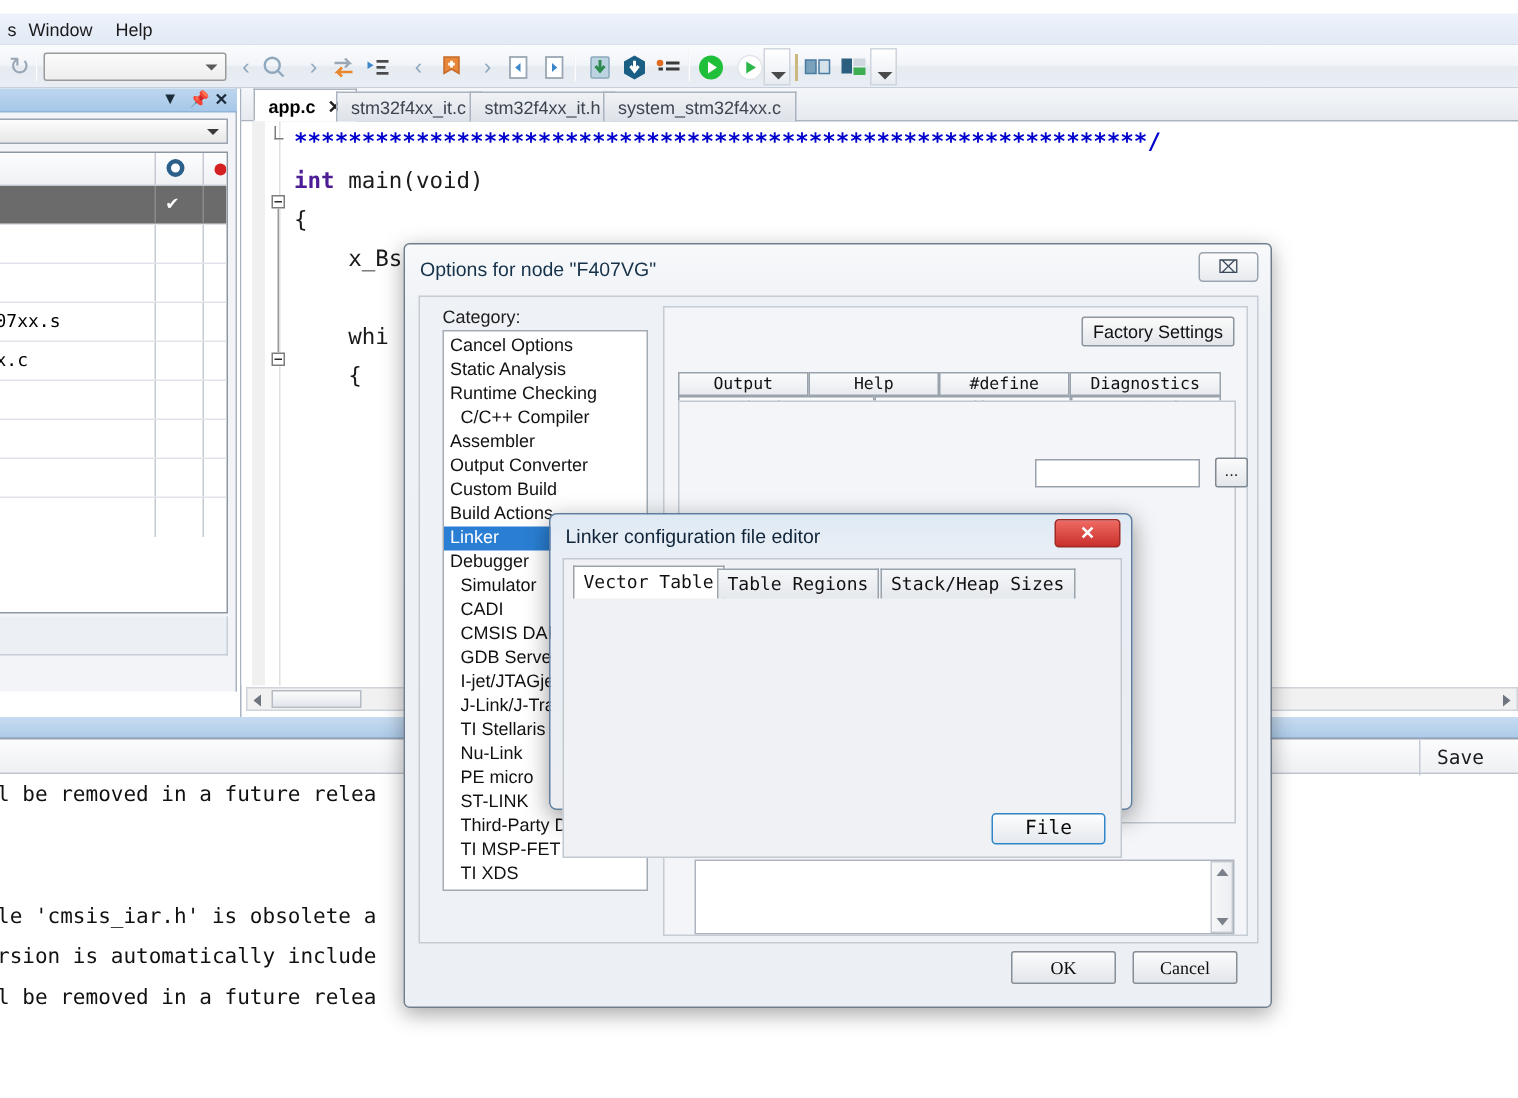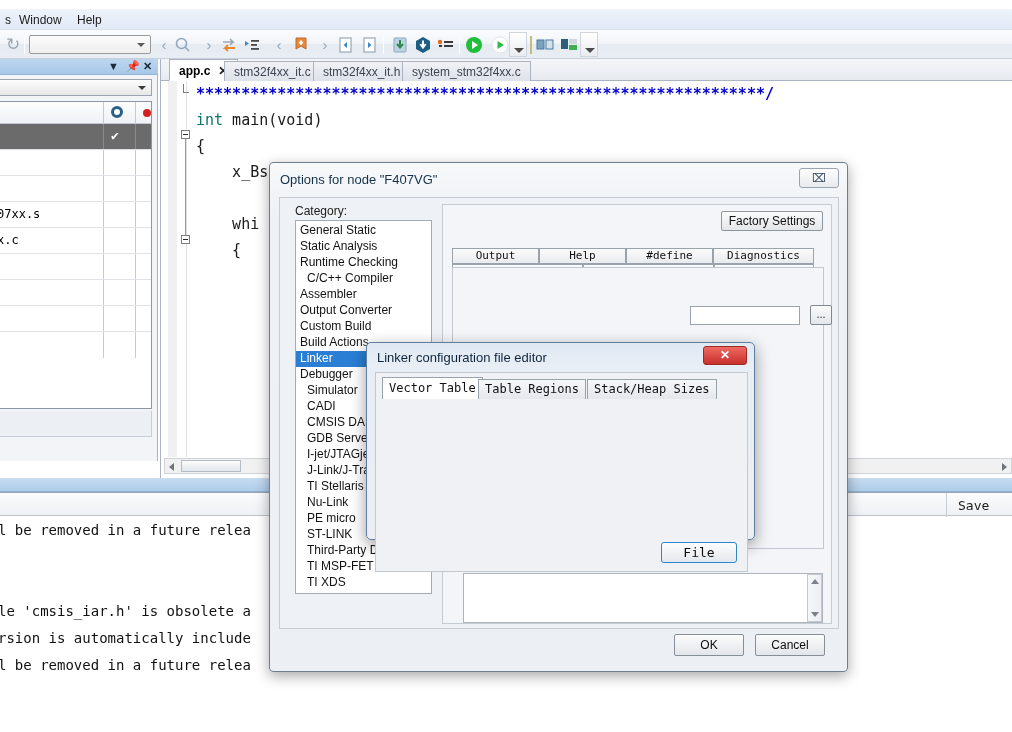--- a/index.html
+++ b/index.html
@@ -148,21 +148,21 @@
     content: ""; position: absolute; left: 1px; top: 3px;
     width: 5px; height: 1px; background: #2a2a2a;
   }
   .codearea {
     position: absolute; left: 27px; top: 22px; right: 0; height: 376px;
     overflow: hidden; font-family: "DejaVu Sans Mono", monospace;
     font-size: 15px; line-height: 26px; white-space: pre;
   }
   .cl { position: absolute; left: 8px; white-space: pre; }
   .cmt { color: #0000cd; font-weight: bold; }
-  .kw  { color: #0f766e; font-weight: normal; }
+  .kw  { color: #4c1d95; font-weight: bold; }
   .pln { color: #1a1a1a; }
   .hscroll {
     position: absolute; left: 164px; top: 458px; width: 848px; height: 16px;
     background: #f1f1f1; border: 1px solid #cfd4db;
   }
   .hs-thumb {
     position: absolute; left: 16px; top: 1px; width: 60px; height: 12px;
     background: linear-gradient(to bottom,#fbfbfb,#e2e6eb); border: 1px solid #b6bcc5;
   }
 
@@ -276,21 +276,21 @@
   .vsb .up, .vsb .dn {
     position: absolute; left: 3px; width: 0; height: 0;
     border-left: 4px solid transparent; border-right: 4px solid transparent;
   }
   .vsb .up { top: 4px; border-bottom: 5px solid #7b818a; }
   .vsb .dn { bottom: 4px; border-top: 5px solid #7b818a; }
   .dlgbtn {
     position: absolute; width: 70px; height: 22px;
     background: linear-gradient(to bottom,#fcfcfc,#e2e5ea);
     border: 1px solid #868e98; border-radius: 2px;
-    font-size: 12px; text-align: center; line-height: 20px; color: #0d0d0d;
+    font-size: 12px; text-align: center; line-height: 20px; color: #0d0d0d; font-family: Liberation Serif, serif;
   }
 
   
   .dlg-linker {
     position: absolute; left: 366px; top: 342px; width: 389px; height: 198px;
     background: linear-gradient(to bottom,#dfe9f4 0%,#e8eef5 24px,#eceef2 100%);
     border: 1px solid #5f7siz; border: 1px solid #5f7d9e; border-radius: 5px;
     box-shadow: 0 5px 16px rgba(0,0,0,.4);
   }
   .dlg-linker .ltitle {
@@ -580,21 +580,21 @@
   <div class="msg-vscroll"></div>
 
   <div class="dlg-options">
     <span class="dtitle">Options for node "F407VG"</span>
     <div class="dlg-close">⌧</div>
 
     <div class="opt-body">
       <span class="cat-label">Category:</span>
 
       <div class="catlist">
-        <div class="catitem" style="top:2px">General Static</div>
+        <div class="catitem" style="top:2px">Cancel Options</div>
         <div class="catitem" style="top:18px">Static Analysis</div>
         <div class="catitem" style="top:34px">Runtime Checking</div>
         <div class="catitem ind" style="top:50px">C/C++ Compiler</div>
         <div class="catitem" style="top:66px">Assembler</div>
         <div class="catitem" style="top:82px">Output Converter</div>
         <div class="catitem" style="top:98px">Custom Build</div>
         <div class="catitem" style="top:114px">Build Actions</div>
         <div class="catitem sel" style="top:130px">Linker</div>
         <div class="catitem" style="top:146px">Debugger</div>
         <div class="catitem ind" style="top:162px">Simulator</div>

